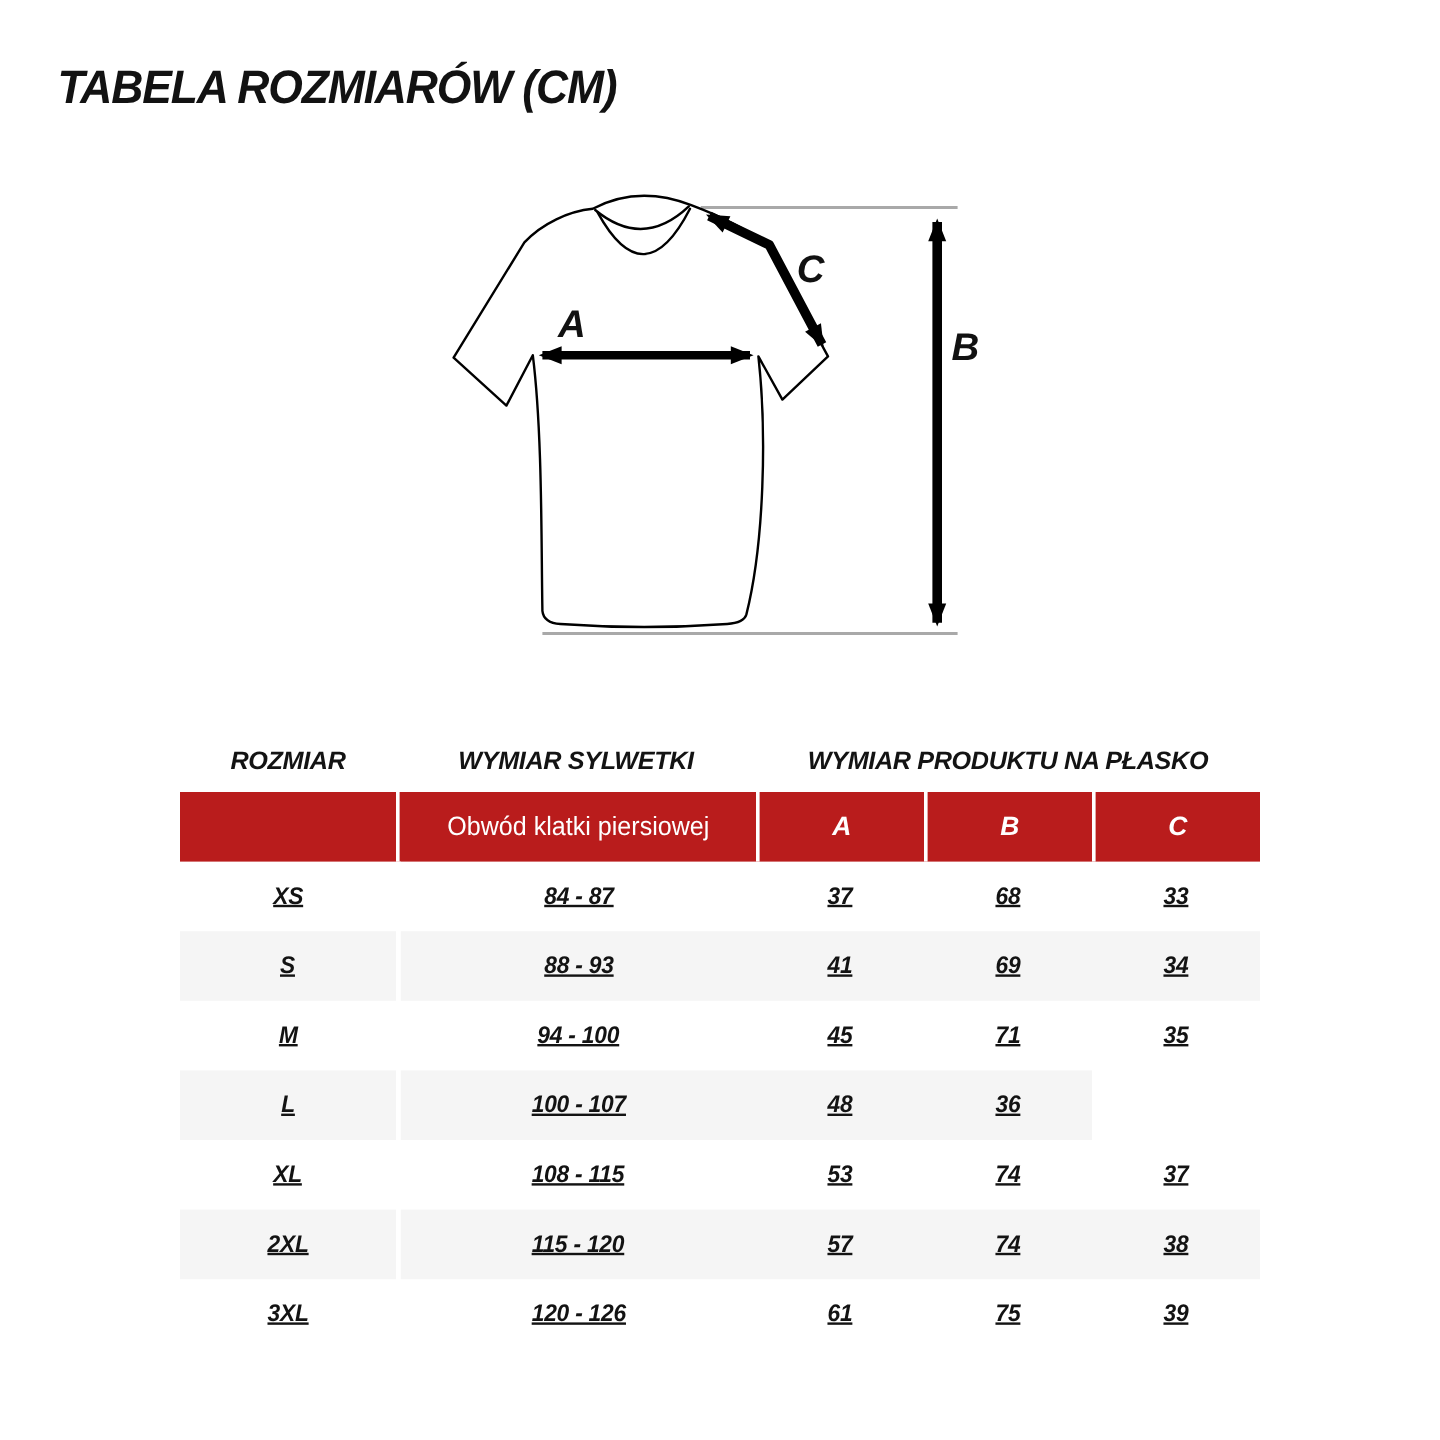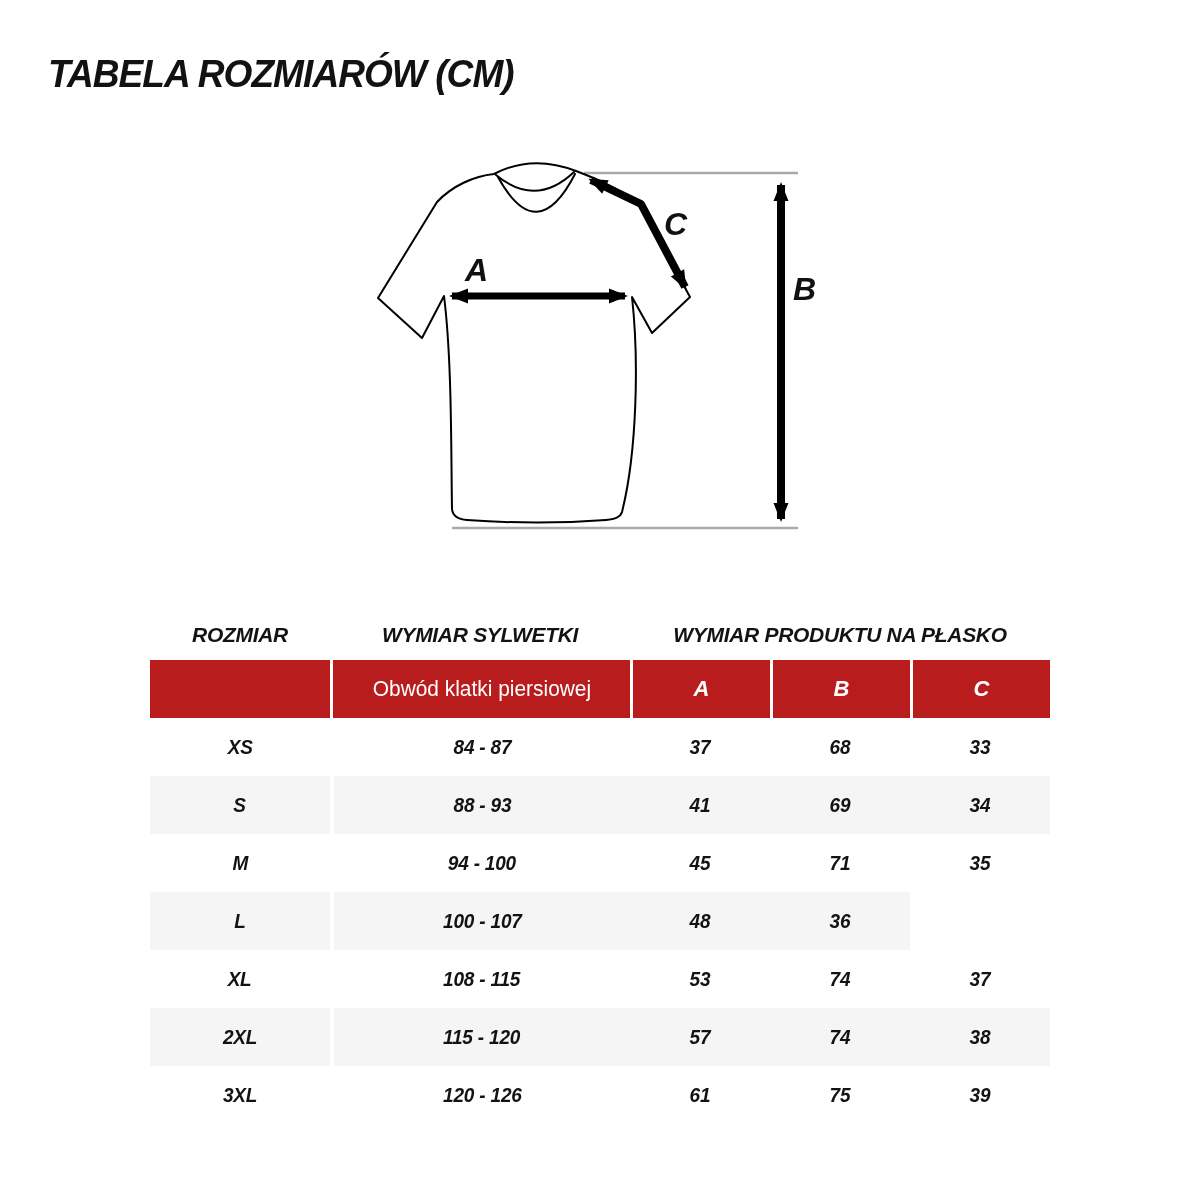--- a/index.html
+++ b/index.html
@@ -23,21 +23,21 @@
   .size-table{position:absolute;left:150px;top:660px;width:900px;}
   .thead{display:flex;height:58px;}
   .thead .hc{box-sizing:border-box;display:flex;align-items:center;justify-content:center;
              background:#b91c1c;color:#fff;}
   .hc-size{width:180px;}
   .hc-chest{width:300px;border-left:3px solid #fff;font-size:22px;font-weight:400;}
   .hc-abc{width:140px;border-left:3px solid #fff;font-size:22px;font-weight:bold;font-style:italic;}
 
   .trow{display:flex;height:58px;}
   .trow .cell{display:flex;align-items:center;justify-content:center;
-              font-size:20px;font-weight:bold;font-style:italic;letter-spacing:-.2px;}
+              font-size:20px;font-weight:bold;font-style:italic;letter-spacing:-.2px;text-decoration:underline;}
   .c-size{width:180px;}
   .c-gap{width:4px;background:#fff;}
   .c-chest{width:296px;}
   .c-abc{width:140px;}
   .trow.alt .cell{background:#f5f5f5;}
   .cond{display:inline-block;transform:scaleX(.95);transform-origin:center;white-space:nowrap;}
 </style>
 </head>
 <body>
 

